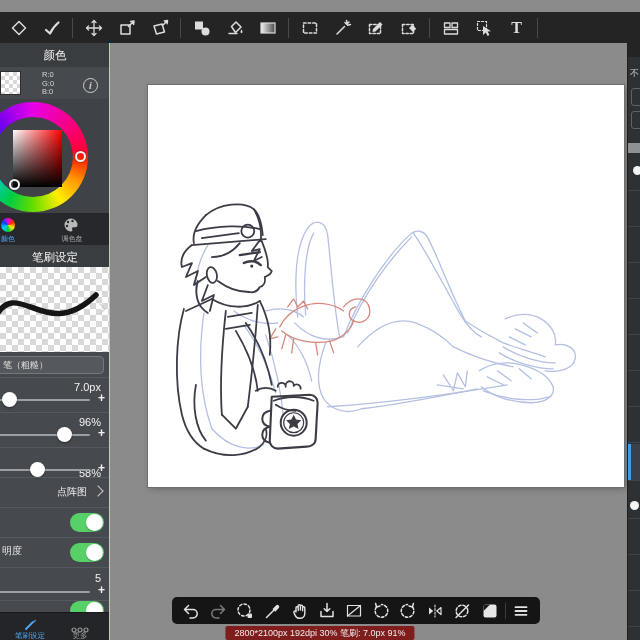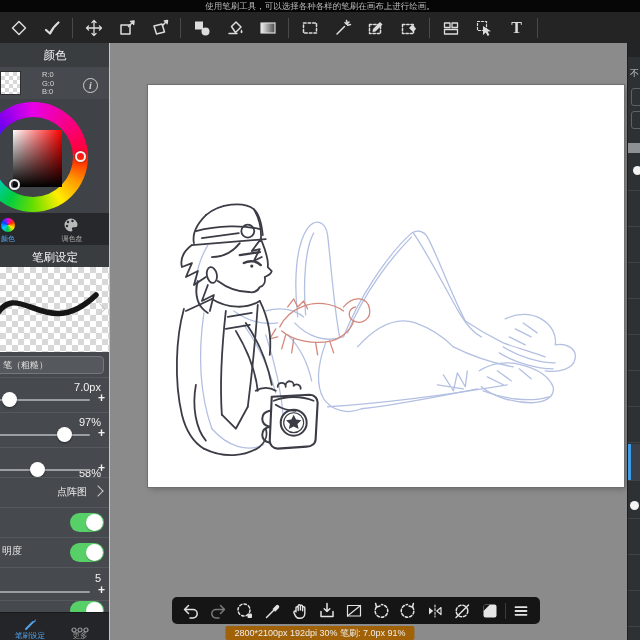--- a/index.html
+++ b/index.html
@@ -63,30 +63,29 @@
   
   #layers-strip{left:627px;top:43px;width:13px;height:597px;background:#2e3134;border-left:1px solid #1e1e1e;
                 box-sizing:border-box;overflow:hidden;}
   .ls-line{left:0;width:13px;height:0;border-top:1px solid #404346;}
   
   #bottom-toolbar{left:172px;top:597px;width:368px;height:27px;background:#151515;border-radius:5px;
                   display:flex;align-items:center;justify-content:space-evenly;padding:0 4px;box-sizing:border-box;}
   .bt-icon{width:24px;height:22px;display:flex;align-items:center;justify-content:center;flex:0 0 auto;}
   .bicon{stroke:#e2e2e2;fill:none;stroke-width:1.5;stroke-linecap:round;stroke-linejoin:round;}
   .bt-sep{width:1px;height:16px;background:#3c3c3c;flex:0 0 auto;}
-  #status-pill{left:50%;transform:translateX(-50%);top:626px;height:14px;background:#a16207;border-radius:2px;
+  #status-pill{left:50%;transform:translateX(-50%);top:626px;height:14px;background:#7f1d1d;border-radius:2px;
                color:#ededed;font-size:9px;line-height:14px;padding:0 9px;white-space:nowrap;}
   .sketch{fill:none;stroke-linecap:round;stroke-linejoin:round;}
 </style>
 </head>
 <body>
 
 <div id="app">
 
-  <div class="abs" id="hint-bar">使用笔刷工具，可以选择各种各样的笔刷在画布上进行绘画。</div>
 
   <div class="abs" id="top-toolbar">
     <span class="tt-icon">
       <svg width="18" height="18" viewBox="0 0 18 18">
           <path class="ticon" d="M9 2.5 L15.5 9 L9 15.5 L2.5 9 Z"></path>
         </svg>
       </span>
     <span class="tt-icon">
       <svg width="18" height="18" viewBox="0 0 18 18">
           <path class="ticon" style="stroke-width:2.2" d="M3 11 L7 14.5 C9 10 12 6.5 15.5 3.5"></path>
@@ -308,21 +307,21 @@
 
     <div class="abs" id="brush-name-pill">笔（粗糙）</div>
 
     <div class="abs row-line" style="top:334px;"></div>
     <div class="abs slider-val" style="top:338px;">7.0px</div>
     <div class="abs slider-track" style="top:356px;"></div>
     <div class="abs slider-knob" style="left:2px;top:349px;"></div>
     <div class="abs plus-lbl" style="top:348px;">+</div>
 
     <div class="abs row-line" style="top:369px;"></div>
-    <div class="abs slider-val" style="top:373px;">97%</div>
+    <div class="abs slider-val" style="top:373px;">96%</div>
     <div class="abs slider-track" style="top:391px;"></div>
     <div class="abs slider-knob" style="left:57px;top:384px;"></div>
     <div class="abs plus-lbl" style="top:383px;">+</div>
 
     <div class="abs row-line" style="top:404px;"></div>
     <div class="abs slider-val" style="top:424px;">58%</div>
     <div class="abs slider-track" style="top:426px;"></div>
     <div class="abs slider-knob" style="left:30px;top:419px;"></div>
     <div class="abs plus-lbl" style="top:418px;">+</div>
 

